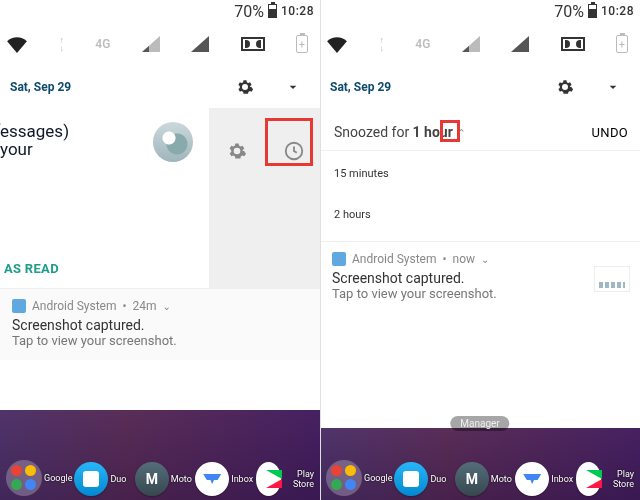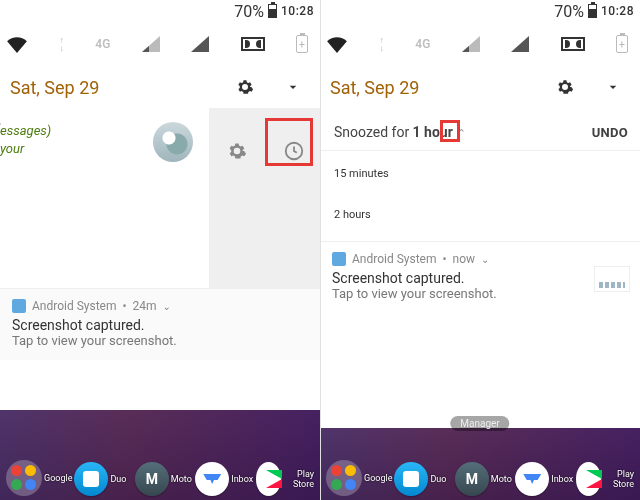--- a/index.html
+++ b/index.html
@@ -39,35 +39,35 @@
     content:""; position:absolute; top:1px; width:5px; height:8px; background:#333;
   }
   .qsrow .dolby::before { left:2px; border-radius:0 5px 5px 0; }
   .qsrow .dolby::after  { right:2px; border-radius:5px 0 0 5px; }
   .qsrow .plusbatt { width:12px; height:18px; border:1px solid #bbb; border-radius:2px; position:relative; color:#bbb; display:flex; align-items:center; justify-content:center; font-size:11px; }
   .qsrow .plusbatt::before { content:""; position:absolute; top:-3px; left:3px; width:5px; height:2px; background:#bbb; }
   .qsrow > * { flex: 0 0 auto; }
 
   .daterow {
     display:flex; align-items:center; justify-content:space-between;
-    padding: 6px 12px 6px 10px; font-size:18px; color:#a16207;
+    padding: 6px 12px 6px 10px; font-size:12px; color:#0c4a6e;font-weight:bold;
   }
   .daterow .right { display:flex; align-items:center; gap:18px; }
 
   
   .leftA {
     display:flex; height:180px;
   }
   .leftA .card {
     flex: 0 0 210px; background:#fff; border-right:1px solid #eee;
     padding: 14px 10px 0 0; position:relative;
     display:flex; flex-direction:column;
   }
   .leftA .card .head { display:flex; justify-content:space-between; align-items:flex-start; }
-  .leftA .card .txt { font-size:13px; color:#4d7c0f; line-height:18px;font-style:italic; }
+  .leftA .card .txt { font-size:17px; color:#0f172a; line-height:18px; }
   .leftA .card .avatar {
     width:40px; height:40px; border-radius:50%;
     background: radial-gradient(circle at 40% 40%, #fff 0 6px, transparent 7px),
                 radial-gradient(circle at 60% 55%, #8aa 0 10px, transparent 11px),
                 linear-gradient(#cbd8dc, #9fb6bc);
     margin-right:6px;
   }
   .leftA .card .asread {
     margin-top:auto; padding:16px 0 12px 4px;
     font-size:13px; font-weight:700; color:#1e9e8a; letter-spacing:0.3px;
@@ -132,21 +132,21 @@
     border-top:9px solid transparent; border-bottom:9px solid transparent; border-left:16px solid #00bfa5;
     opacity:0; }
 
   
   .snoozebar {
     display:flex; align-items:center; justify-content:space-between;
     padding:16px 12px 10px 14px; font-size:14px; color:#444;
     position:relative;
   }
   .snoozebar .chev { font-size:11px; color:#999; margin-left:4px; }
-  .snoozebar .undo { color:#404040; font-weight:700; font-size:13px; letter-spacing:0.3px; }
+  .snoozebar .undo { color:#000000; font-weight:400; font-size:13px; letter-spacing:0.3px; }
   .snoozelist { padding: 2px 0 6px; }
   .snoozelist .opt {
     padding:14px 14px; font-size:11px; color:#333;
   }
   .hr { height:1px; background:#eee; margin:0; }
 
   .sysnotifR {
     border-top:1px solid #eee; padding:10px 12px 10px; position:relative;
   }
   .thumb { position:absolute; right:10px; top:24px; width:36px; height:26px;
@@ -222,20 +222,21 @@
     <div class="leftA">
       <div class="card">
         <div class="head">
           <div class="txt">
             <div>essages)</div>
             <div>your</div>
           </div>
           <div class="avatar"></div>
         </div>
         <div style="position:absolute; left:-6px; top:8px; color:#999; font-size:11px">⌄</div>
+        <div class="asread">AS READ</div>
       </div>
       <div class="rail" style="position:relative;">
         <span class="iconbtn">
           <svg width="20" height="20" viewBox="0 0 24 24">
               <path fill="#888" d="M12 8a4 4 0 1 0 0 8 4 4 0 0 0 0-8zm9 4a7 7 0 0 1-.1 1.2l2 1.6-2 3.4-2.4-.9a7 7 0 0 1-2 1.2l-.4 2.5H10l-.4-2.5a7 7 0 0 1-2-1.2l-2.4.9-2-3.4 2-1.6A7 7 0 0 1 5 12a7 7 0 0 1 .1-1.2l-2-1.6 2-3.4 2.4.9a7 7 0 0 1 2-1.2L10 3h4l.4 2.5a7 7 0 0 1 2 1.2l2.4-.9 2 3.4-2 1.6c.1.4.1.8.1 1.2z"></path>
             </svg>
         </span>
         <span class="iconbtn">
           <svg width="22" height="22" viewBox="0 0 24 24">
               <circle cx="12" cy="12" r="9" fill="none" stroke="#888" stroke-width="2"></circle>

